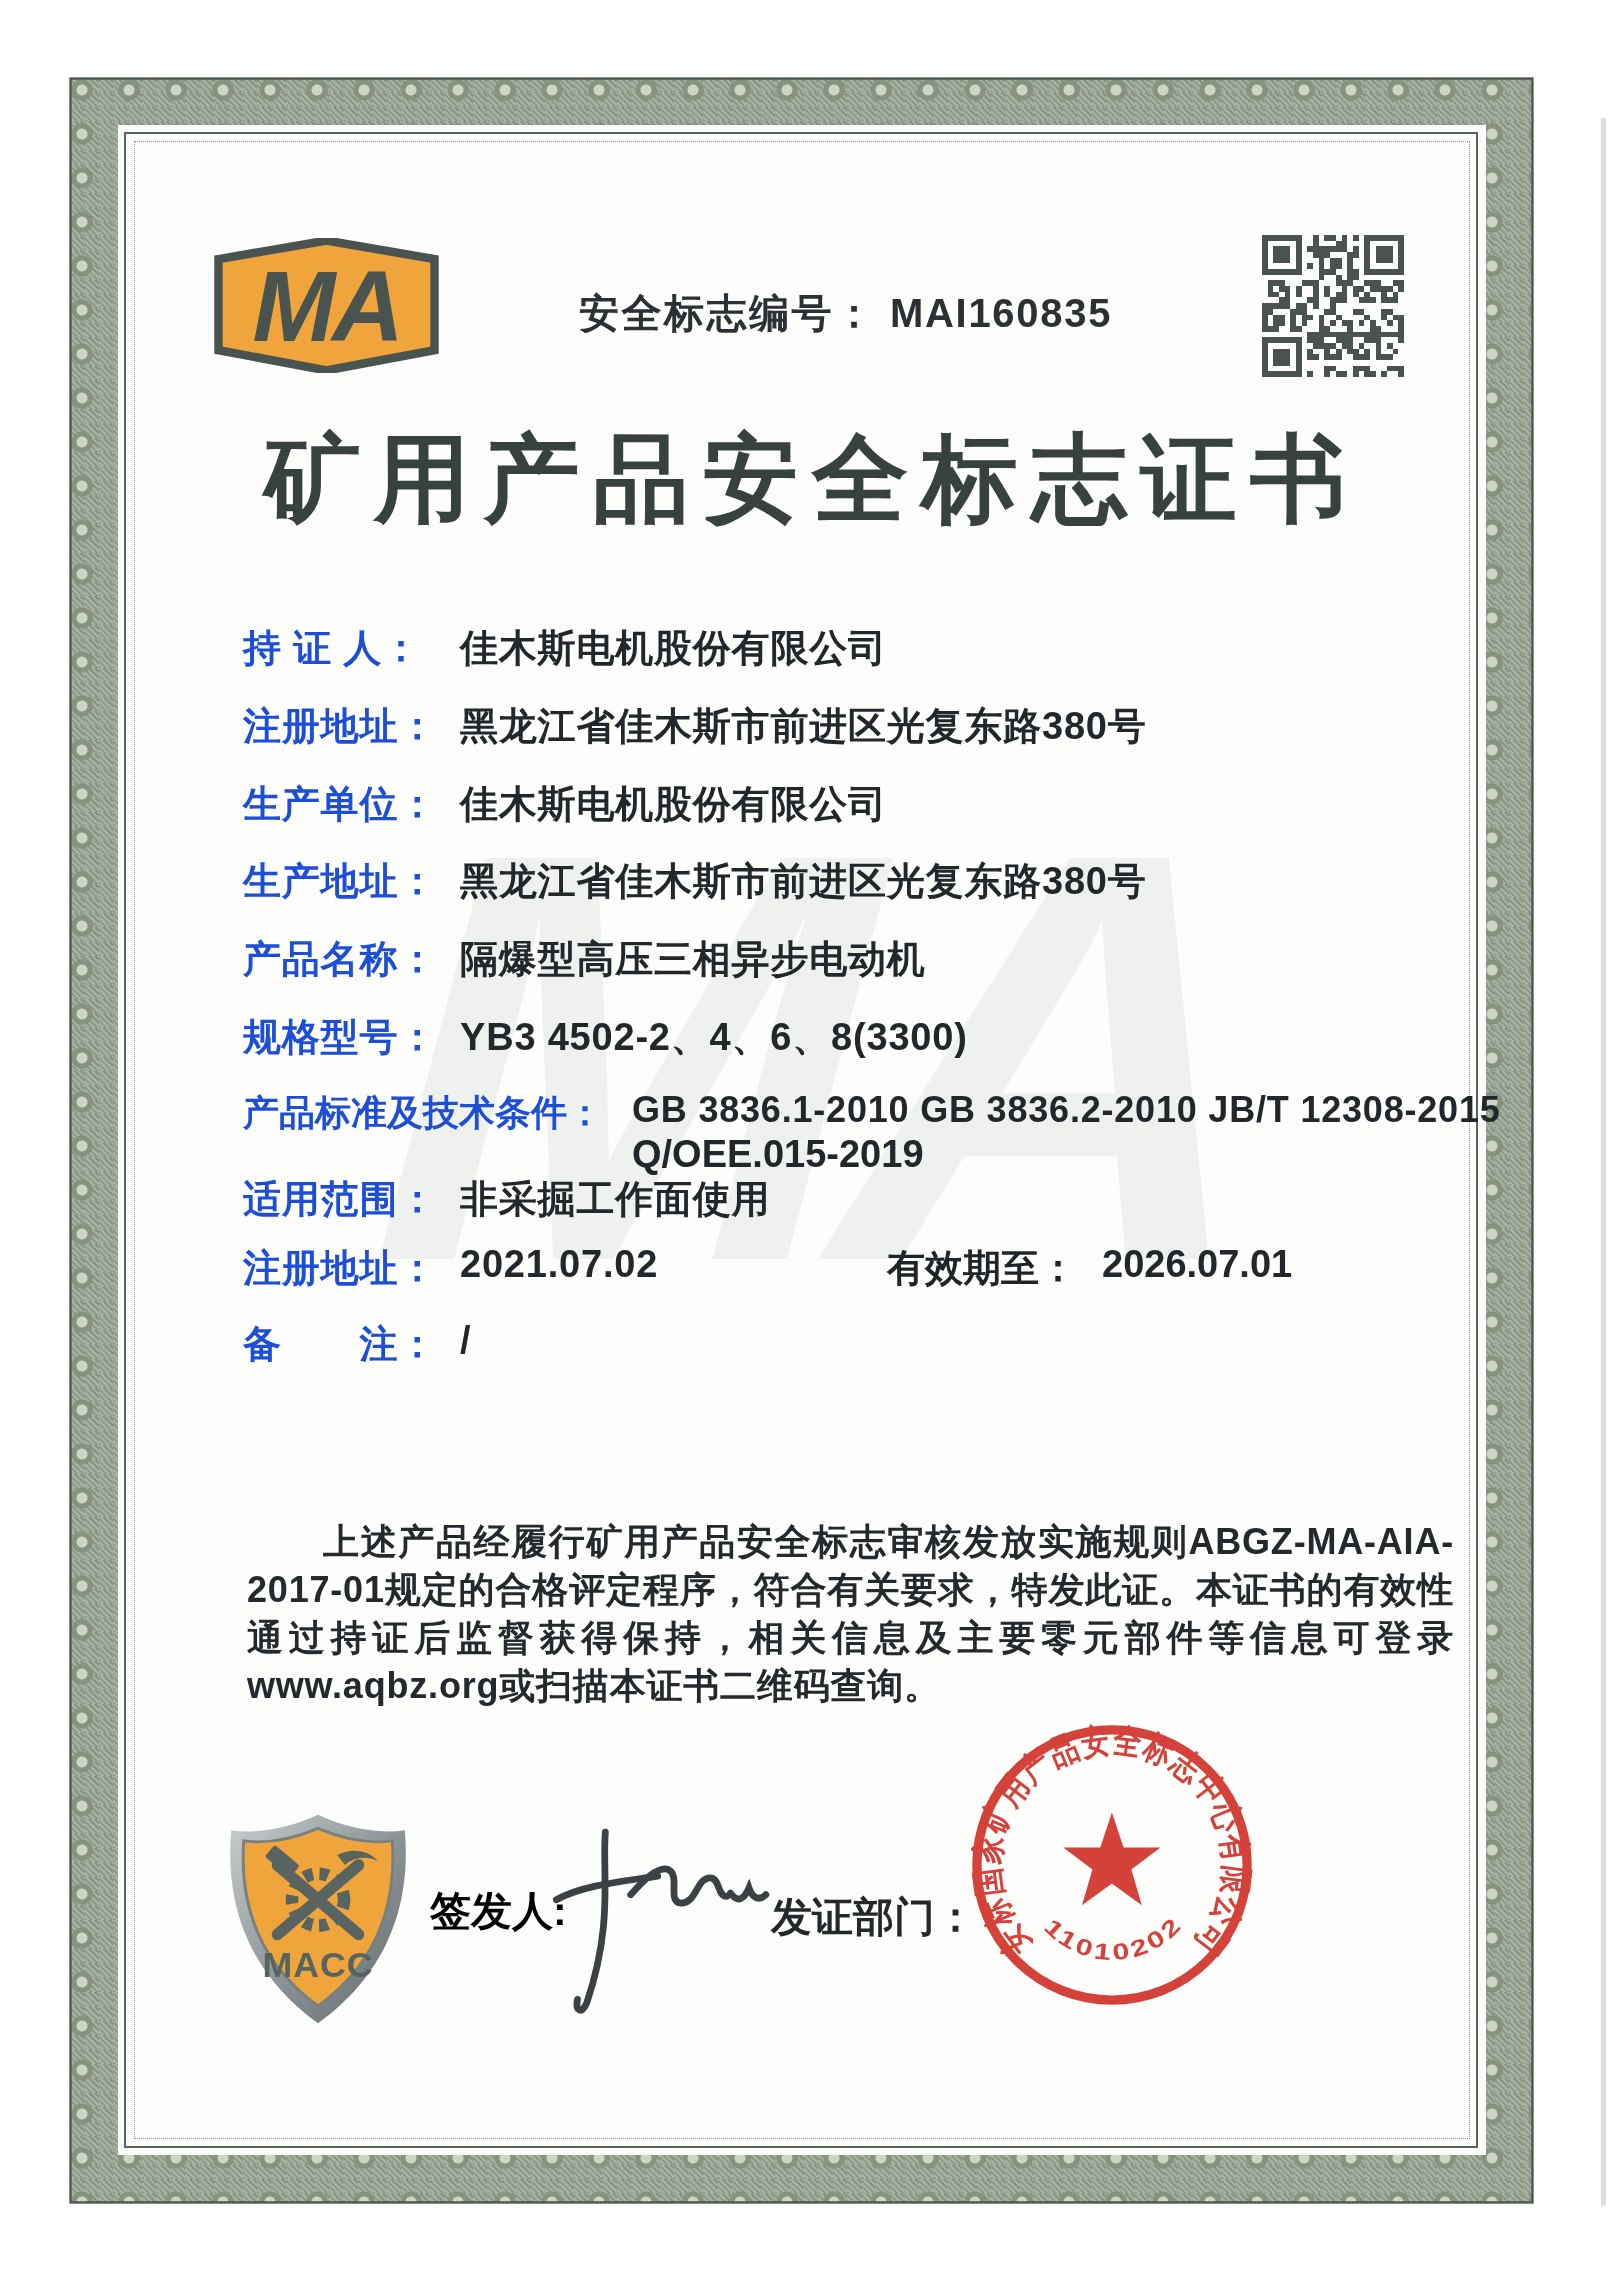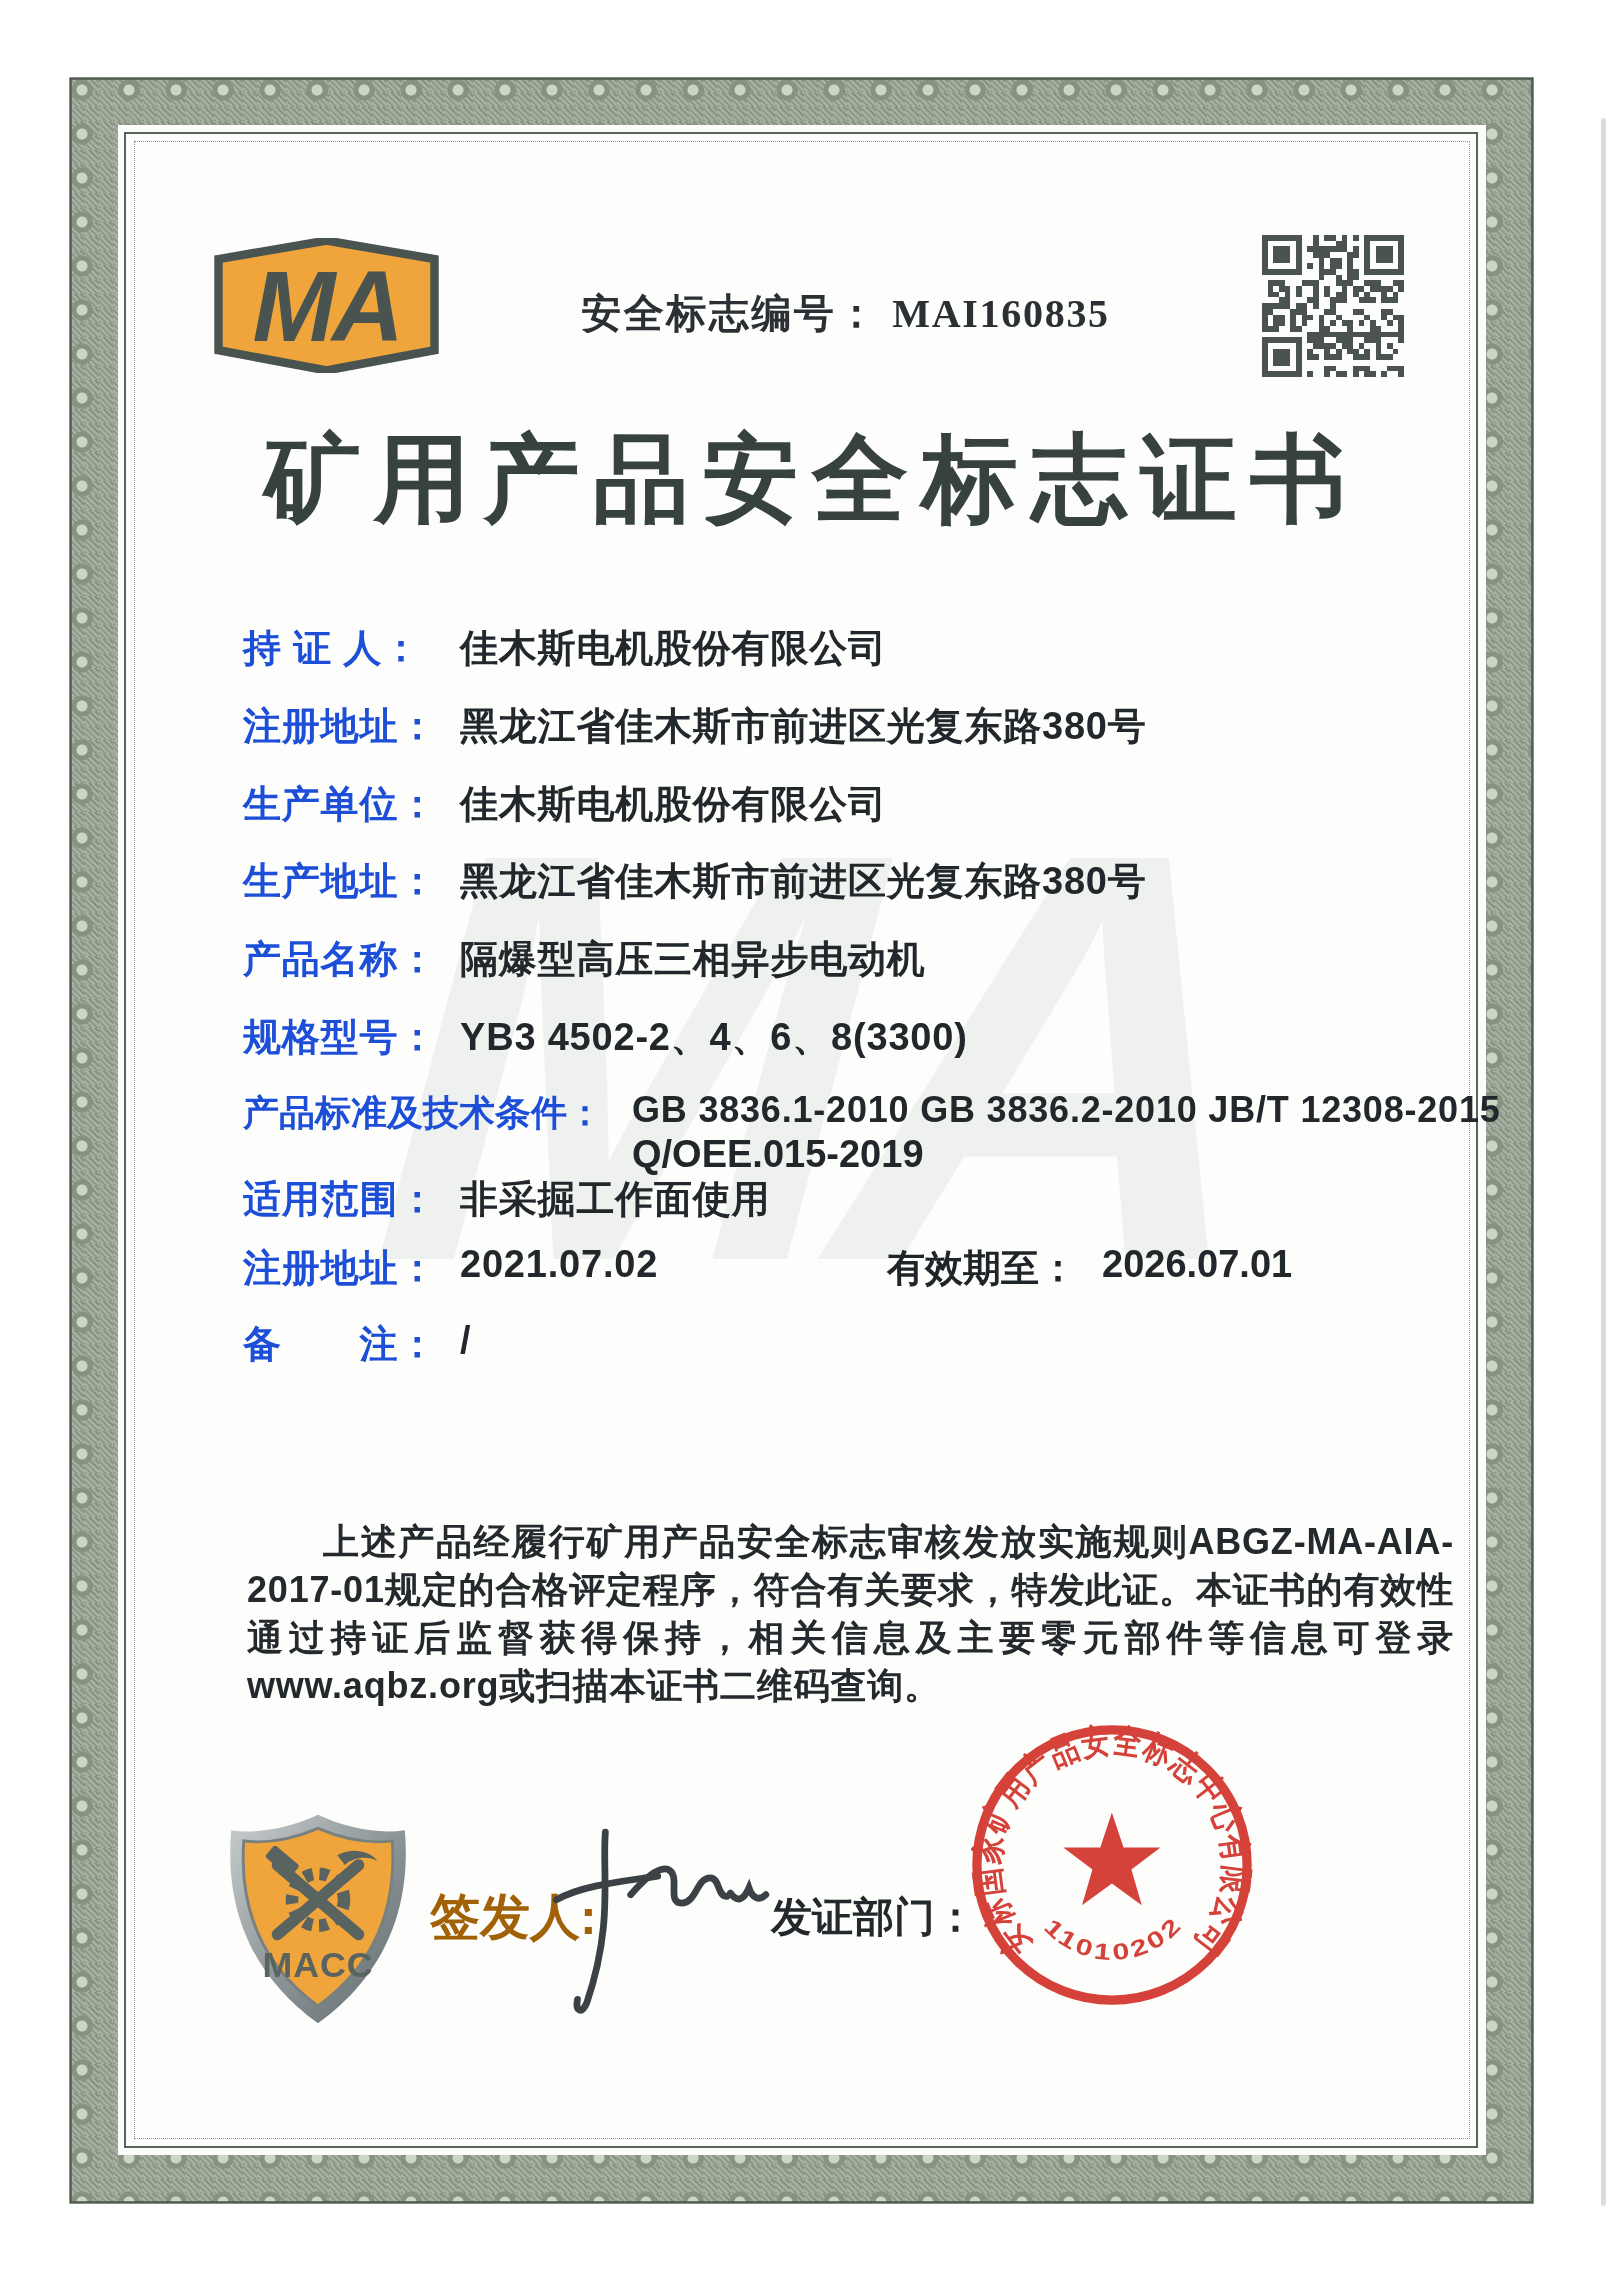--- a/index.html
+++ b/index.html
@@ -43,21 +43,21 @@
     color:rgba(122,136,128,0.10);letter-spacing:-25px;
     transform:skewX(-4deg);user-select:none;pointer-events:none;
   }
   
   .ma-logo{position:absolute;left:214px;top:238px;width:225px;height:135px;}
   .cert-no{
     position:absolute;left:524px;top:286px;width:643px;
     font-size:40px;font-weight:700;color:#2a3033;letter-spacing:2.5px;
     text-align:center;white-space:nowrap;
   }
-  .cert-no .num{font-family:Liberation Serif, serif;font-weight:700;letter-spacing:1.7px;}
+  .cert-no .num{font-family:Liberation Sans, sans-serif;font-weight:700;letter-spacing:1.7px;}
   .qr{position:absolute;left:1262px;top:234px;width:142px;height:144px;}
   
   .title{
     position:absolute;left:127px;top:416px;width:1370px;
     text-align:center;font-family:"Liberation Serif",serif;
     font-size:96px;font-weight:800;color:#37413f;letter-spacing:13.5px;
     white-space:nowrap;
   }
   .row{position:absolute;left:243px;width:1222px;font-size:38px;font-weight:700;white-space:nowrap;}
   .row .lab{position:absolute;left:0;top:0;color:#1d4ed8;letter-spacing:0.8px;}
@@ -68,21 +68,21 @@
   .row.dates .lab2{position:absolute;left:644px;top:0;color:#1e2427;}
   .row.dates .val2d{position:absolute;left:859px;top:0;color:#21272b;}
   
   .statement{
     position:absolute;left:247px;top:1518px;width:1207px;
     font-size:36px;line-height:48px;font-weight:600;color:#23292c;
     text-align:justify;text-indent:76px;letter-spacing:0.8px;
   }
   
   .shield{position:absolute;left:220px;top:1811px;width:196px;height:218px;}
-  .signer{position:absolute;left:430px;top:1884px;font-size:50px;font-weight:700;color:#a16207;}
+  .signer{position:absolute;left:430px;top:1884px;font-size:41px;font-weight:700;color:#000000;}
   .signature{position:absolute;left:531px;top:1822px;width:245px;height:207px;}
   .dept{position:absolute;left:771px;top:1890px;font-size:41px;font-weight:700;color:#22282b;}
   .seal{position:absolute;left:971px;top:1724px;width:282px;height:282px;}
 </style>
 </head>
 <body>
 
 <div class="band"></div>
 <div class="band-inner"></div>
 <div class="rule-outer"></div>

